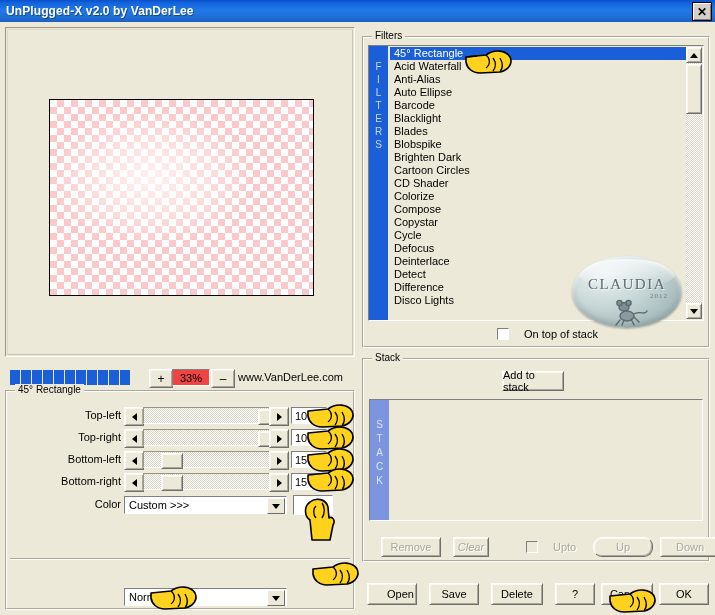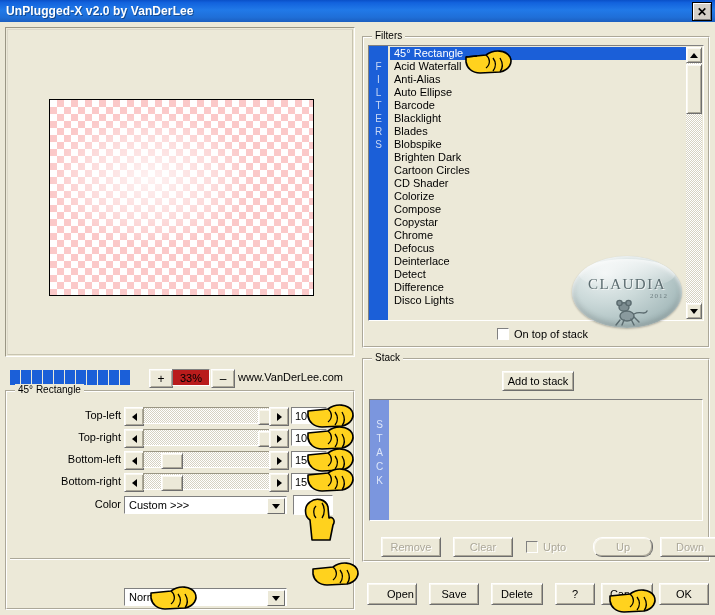--- a/index.html
+++ b/index.html
@@ -31,21 +31,21 @@
   
   .strip{position:absolute;left:8px;top:368px;width:348px;height:20px;}
   .progbar{position:absolute;left:2px;top:2px;width:130px;height:15px;background:#ECE9D8;
     display:flex;gap:1px;align-items:center;}
   .progbar i{display:block;width:10px;height:15px;background:#1B5FD8;}
   .zbtn{position:absolute;top:1px;width:22px;height:17px;background:#ECE9D8;
     border:1px solid;border-color:#FFFFFF #707070 #707070 #FFFFFF;box-shadow:inset 1px 1px 0 #F6F4EA, inset -1px -1px 0 #ACA899;
     display:flex;align-items:center;justify-content:center;font-size:12px;cursor:pointer;font-family:"Liberation Sans",sans-serif;line-height:1;}
   .zplus{left:141px;}
   .zminus{left:203px;}
-  .zval{position:absolute;left:164px;top:1px;width:38px;height:17px;background:#b91c1c;
+  .zval{position:absolute;left:164px;top:1px;width:38px;height:17px;background:#ef4444;
     border:1px solid;border-color:#808080 #fff #fff #808080;display:flex;align-items:center;
     justify-content:center;font-size:11px;box-sizing:border-box;}
   .weburl{position:absolute;left:230px;top:3px;font-size:11px;color:#000;white-space:nowrap;}
 
   
   .group{position:absolute;box-sizing:border-box;
     border:1px solid;border-color:#ACA899 #FFFFFF #FFFFFF #ACA899;}
   .group>.gshadow{position:absolute;left:0;top:0;right:0;bottom:0;
     border:1px solid;border-color:#FFFFFF #ACA899 #ACA899 #FFFFFF;pointer-events:none;}
   .glabel{position:absolute;top:-7px;left:9px;background:#ECE9D8;padding:0 3px;font-size:10px;color:#000;}
@@ -103,21 +103,21 @@
     box-shadow:inset 0 2px 4px rgba(255,255,255,.8), inset 0 -3px 6px rgba(0,0,0,.18), 0 1px 2px rgba(0,0,0,.25);
     overflow:hidden;text-decoration:underline;}
   .wm-gloss{position:absolute;left:6%;top:4%;width:88%;height:42%;border-radius:50%;
     background:linear-gradient(180deg, rgba(255,255,255,.72), rgba(255,255,255,0));}
   .wm-text{position:absolute;left:0;right:0;top:20px;text-align:center;font-family:"Liberation Serif",serif;
     font-size:15px;letter-spacing:1.5px;color:#5C6C70;text-shadow:1px 1px 0 rgba(255,255,255,.7);}
   .wm-year{position:absolute;right:14px;top:36px;font-size:7px;color:#6B7B7E;letter-spacing:1px;font-family:"Liberation Serif",serif;}
   .wm-fig{position:absolute;left:50%;top:42px;transform:translateX(-50%);}
 
   
-  .chkrow{position:absolute;display:flex;align-items:center;gap:5px;font-size:11px;}
+  .chkrow{position:absolute;display:flex;align-items:center;gap:15px;font-size:11px;}
   .chk{width:12px;height:12px;background:#fff;box-sizing:border-box;
     border:1px solid;border-color:#808080 #FFFFFF #FFFFFF #808080;cursor:pointer;}
   .chk.dis{background:#ECE9D8;}
 
   
   .btn{position:absolute;background:#ECE9D8;box-sizing:border-box;
     border:1px solid;border-color:#FFFFFF #6E6E6E #6E6E6E #FFFFFF;
     box-shadow:inset 1px 1px 0 #FAF8F0, inset -1px -1px 0 #ACA899;
     display:flex;align-items:center;justify-content:center;font-size:11px;color:#000;cursor:pointer;}
   .btn.dis{color:#ACA899;text-shadow:1px 1px 0 #FFFFFF;cursor:default;}
@@ -273,21 +273,21 @@
           <div class="item">Barcode</div>
           <div class="item">Blacklight</div>
           <div class="item">Blades</div>
           <div class="item">Blobspike</div>
           <div class="item">Brighten Dark</div>
           <div class="item">Cartoon Circles</div>
           <div class="item">CD Shader</div>
           <div class="item">Colorize</div>
           <div class="item">Compose</div>
           <div class="item">Copystar</div>
-          <div class="item">Chrome</div>
+          <div class="item">Cycle</div>
           <div class="item">Defocus</div>
           <div class="item">Deinterlace</div>
           <div class="item">Detect</div>
           <div class="item">Difference</div>
           <div class="item">Disco Lights</div>
         </div>
 
       <div class="wm" style="left:203px;top:210px;">
         <div class="wm-gloss"></div>
         <div class="wm-text">CLAUDIA</div>
@@ -318,34 +318,34 @@
     <div class="chkrow" style="left:134px;top:291px;">
       <span class="chk"></span>
       <span>On top of stack</span>
     </div>
   </div>
 
   <div class="group" style="left:362px;top:358px;width:348px;height:204px;">
     <div class="gshadow"></div>
     <div class="glabel">Stack</div>
 
-    <div class="btn" style="left:139px;top:12px;width:72px;height:20px;">Add to stack</div>
+    <div class="btn" style="left:139px;top:12px;width:62px;height:20px;">Add to stack</div>
 
     <div class="stacklist" style="left:6px;top:40px;width:334px;height:122px;">
       <div class="stackstrip">
         <span>S</span>
           <span>T</span>
           <span>A</span>
           <span>C</span>
           <span>K</span>
       </div>
     </div>
 
     <div class="btn dis" style="left:18px;top:178px;width:60px;height:20px;">Remove</div>
-    <div class="btn dis" style="left:90px;top:178px;width:60px;height:20px;">Clear</div>
+    <div class="btn dis" style="left:90px;top:178px;width:36px;height:20px;font-style:italic;">Clear</div>
     <div class="chkrow" style="left:163px;top:182px;">
       <span class="chk dis"></span>
       <span style="color:#ACA899;text-shadow:1px 1px 0 #fff;">Upto</span>
     </div>
     <div class="btn dis" style="left:230px;top:178px;width:60px;height:20px;border-radius:9px;">Up</div>
     <div class="btn dis" style="left:297px;top:178px;width:60px;height:20px;">Down</div>
   </div>
 
   <div class="btn" style="left:367px;top:583px;width:50px;height:22px;padding-left:17px;">Open</div>
   <div class="btn" style="left:429px;top:583px;width:50px;height:22px;">Save</div>

